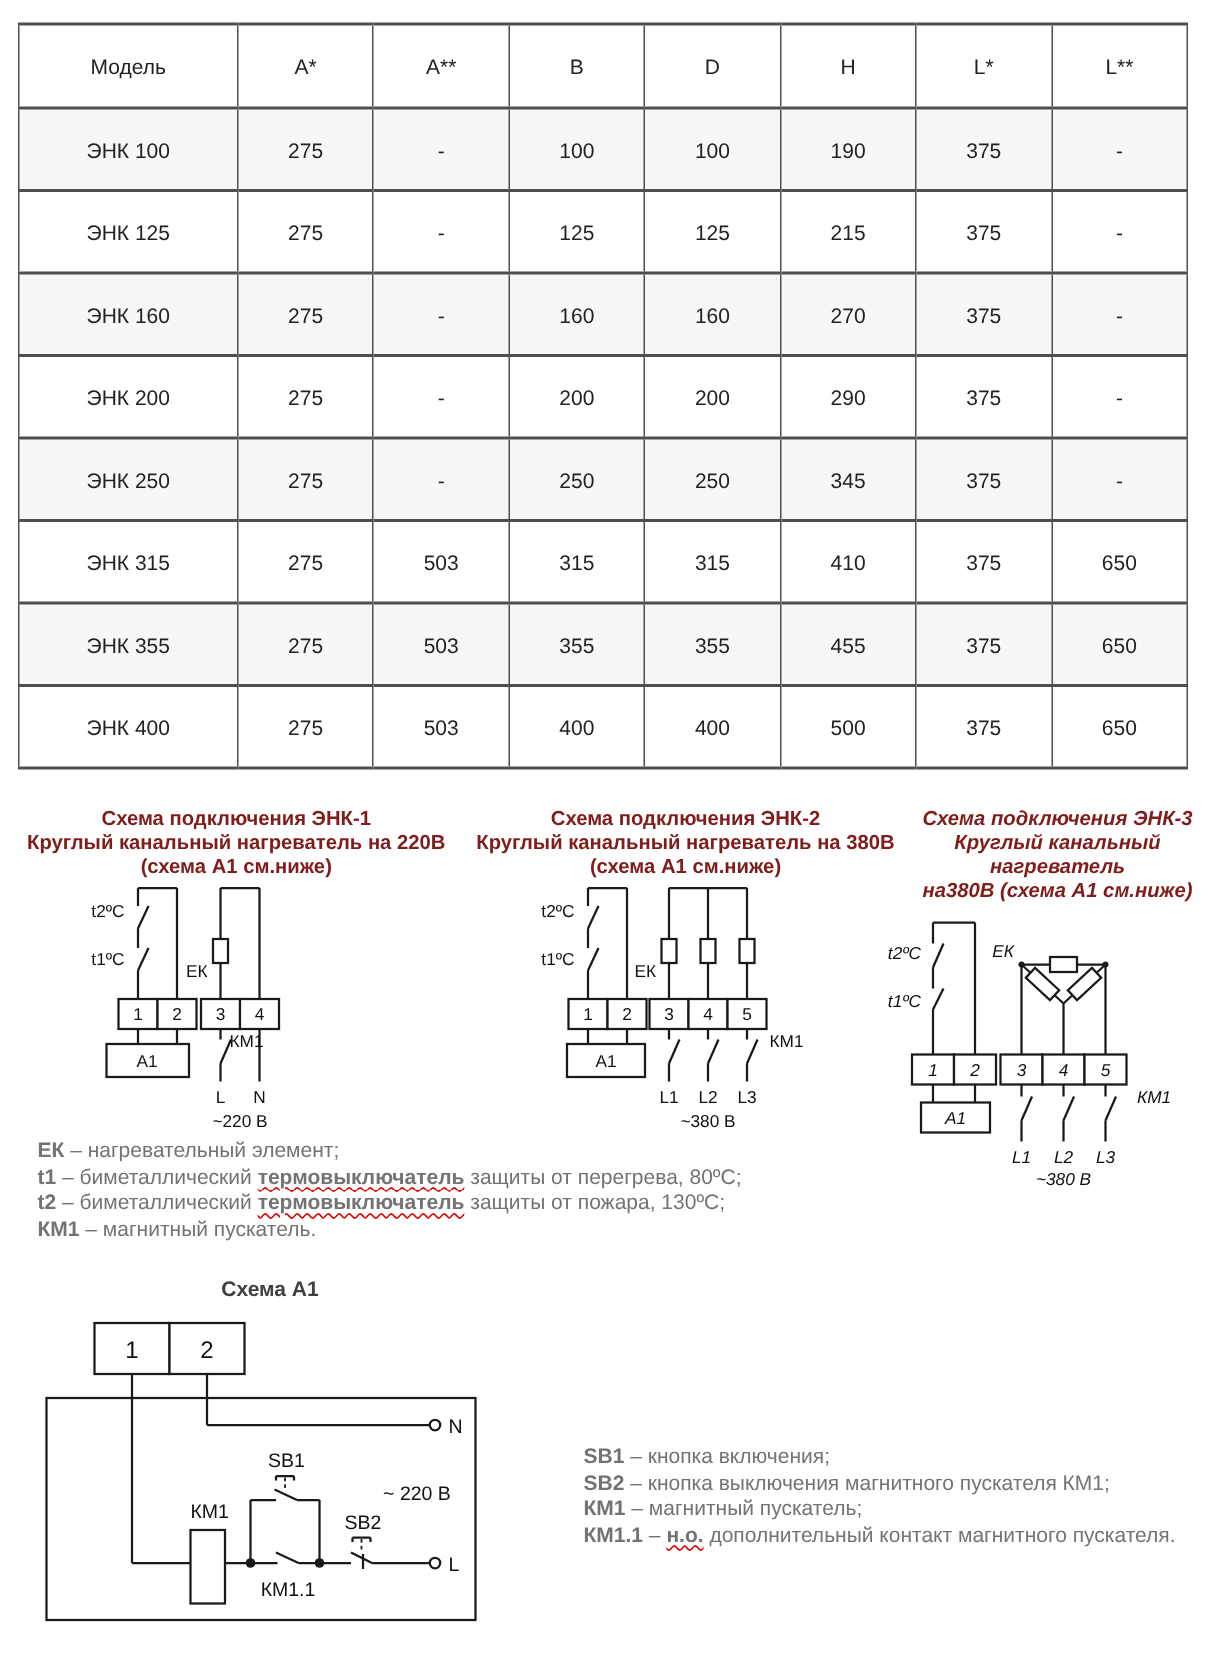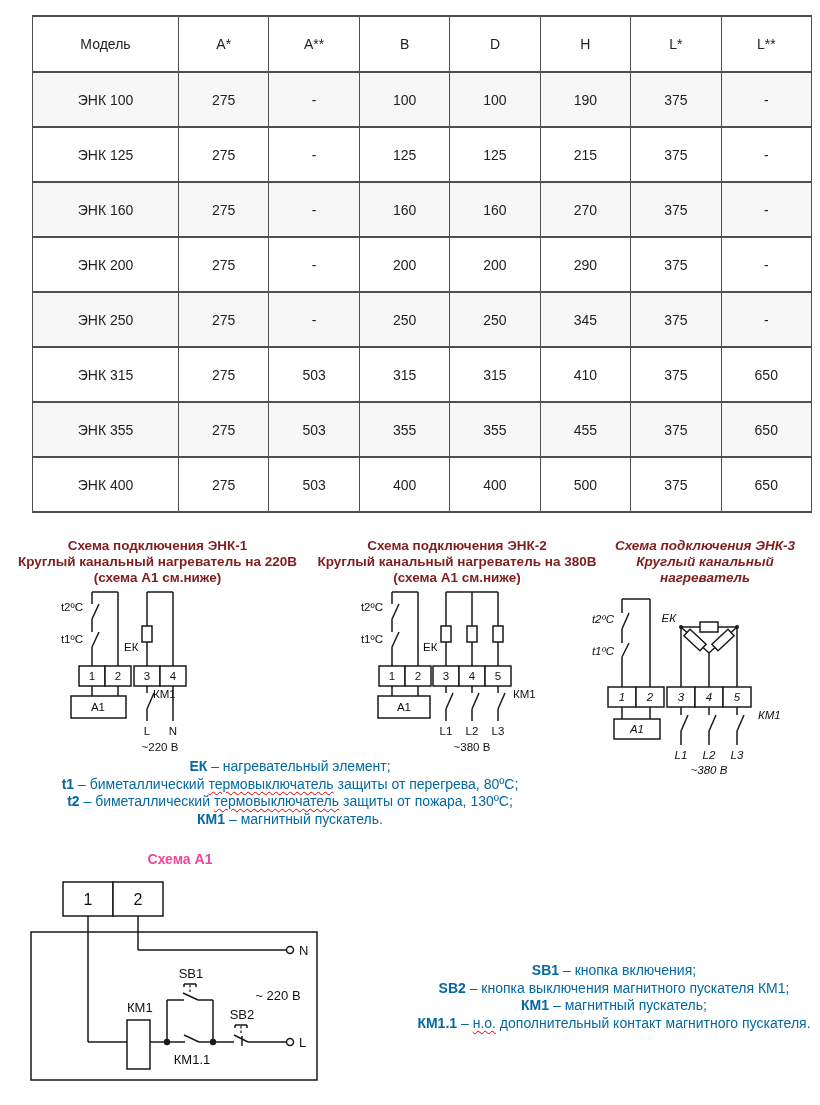--- a/index.html
+++ b/index.html
@@ -1,21 +1,21 @@
 <!DOCTYPE html>
 <html><head>
 <meta charset="utf-8">
 <style>
   html,body { margin:0; padding:0; background:#fff; }
   .page {
     position:relative; width:820px; height:1105px; background:#fff;
     font-family:"Liberation Sans", sans-serif; color:#1a1a1a; overflow:hidden;
   }
   
-  .table-wrap { position:absolute; left:32px; top:15px; }
+  .table-wrap { position:absolute; left:12px; top:15px; }
   table.dims { border-collapse:collapse; width:780px; table-layout:fixed; }
   table.dims th, table.dims td {
     border-left:1px solid #4f4f4f; border-right:1px solid #4f4f4f;
     border-top:2px solid #4f4f4f; border-bottom:2px solid #4f4f4f;
     text-align:center; vertical-align:middle;
     font-size:14px; font-weight:400; color:#222; height:53px; padding:0;
   }
   table.dims th { height:54px; }
   table.dims col.model { width:146px; }
   table.dims tbody tr:nth-child(odd) td { background:#f7f7f7; }
@@ -25,32 +25,33 @@
   .diag svg { display:block; margin-top:1px; }
   svg .w { stroke:#1a1a1a; stroke-width:1.5; fill:none; }
   svg .bx { stroke:#1a1a1a; stroke-width:1.5; fill:#fff; }
   svg .dot { fill:#1a1a1a; stroke:none; }
   svg .term { fill:#fff; stroke:#1a1a1a; stroke-width:1.5; }
   svg .dash { stroke:#1a1a1a; stroke-width:1.2; fill:none; stroke-dasharray:2.5,2; }
   svg text { font-family:"Liberation Sans", sans-serif; fill:#111; font-size:11.5px; }
   svg text.big { font-size:16px; }
   svg text.md  { font-size:13px; }
   
-  .legend { position:absolute; font-size:14px; line-height:17.5px; color:#0369a1;text-align:center; }
+  .legend { position:absolute; font-size:14px; line-height:17.5px; color:#737373; }
   .legend .row b { font-weight:700; }
   .misspell {
     text-decoration-line:underline; text-decoration-style:wavy;
     text-decoration-color:#e00000; text-decoration-thickness:1px;
     text-underline-offset:2px;
+    font-weight:bold;
   }
   #legend1 { left:25px; top:758px; width:530px; }
   #legend2 { left:352px; top:962px; width:450px;margin-left:37px; }
   
   #schemaA1-title { position:absolute; left:20px; top:851px; width:320px; text-align:center;
-    font-size:14px; font-weight:700; color:#ec4899; }
+    font-size:14px; font-weight:700; color:#404040; }
   #schemaA1 { position:absolute; left:20px; top:872px; }
 </style>
 </head>
 <body>
 
 <div class="page">
 
   <div class="table-wrap">
     <table class="dims">
       <colgroup>
@@ -233,20 +234,21 @@
       <text x="134" y="148" text-anchor="middle">L1</text>
       <text x="160" y="148" text-anchor="middle">L2</text>
       <text x="186" y="148" text-anchor="middle">L3</text>
       <text x="160" y="164" text-anchor="middle">~380 В</text>
     </svg>
   </div>
 
   <div class="diag" style="left:590px; width:230px;font-style:italic;">
     <div class="dt">Схема подключения ЭНК-3</div>
     <div class="dt">Круглый канальный нагреватель</div>
+    <div class="dt">на380В (схема А1 см.ниже)</div>
     <svg width="230" height="192" viewBox="0 0 230 192">
       <g class="w">
         <path d="M32,12 H60 M32,12 V26 M32,42 L39,26 M32,42 V56 M32,70 L39,56 M32,70 V100 M60,12 V100"></path>
         <path d="M91,40 H110 M128,40 H147 M91,40 L119,66 M147,40 L119,66 M91,40 V100 M147,40 V100 M119,66 V100"></path>
         <path d="M32,120 V132 M60,120 V132"></path>
         <path d="M91,120 V128 M91,144 L98,128 M91,144 V158"></path>
         <path d="M119,120 V128 M119,144 L126,128 M119,144 V158"></path>
         <path d="M147,120 V128 M147,144 L154,128 M147,144 V158"></path>
       </g>
       <g>

